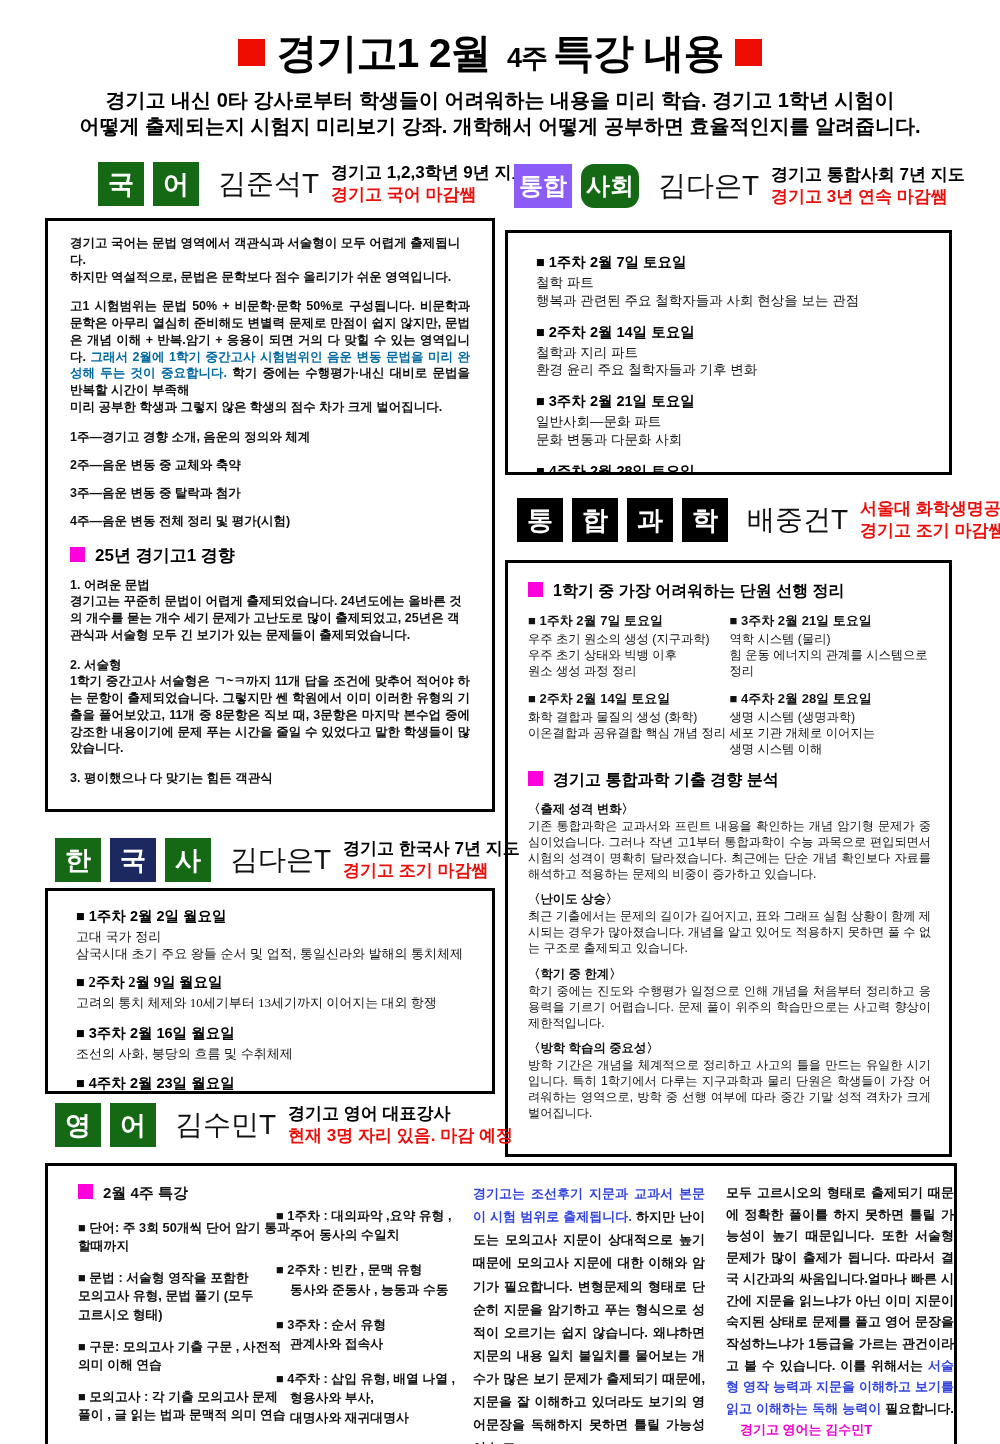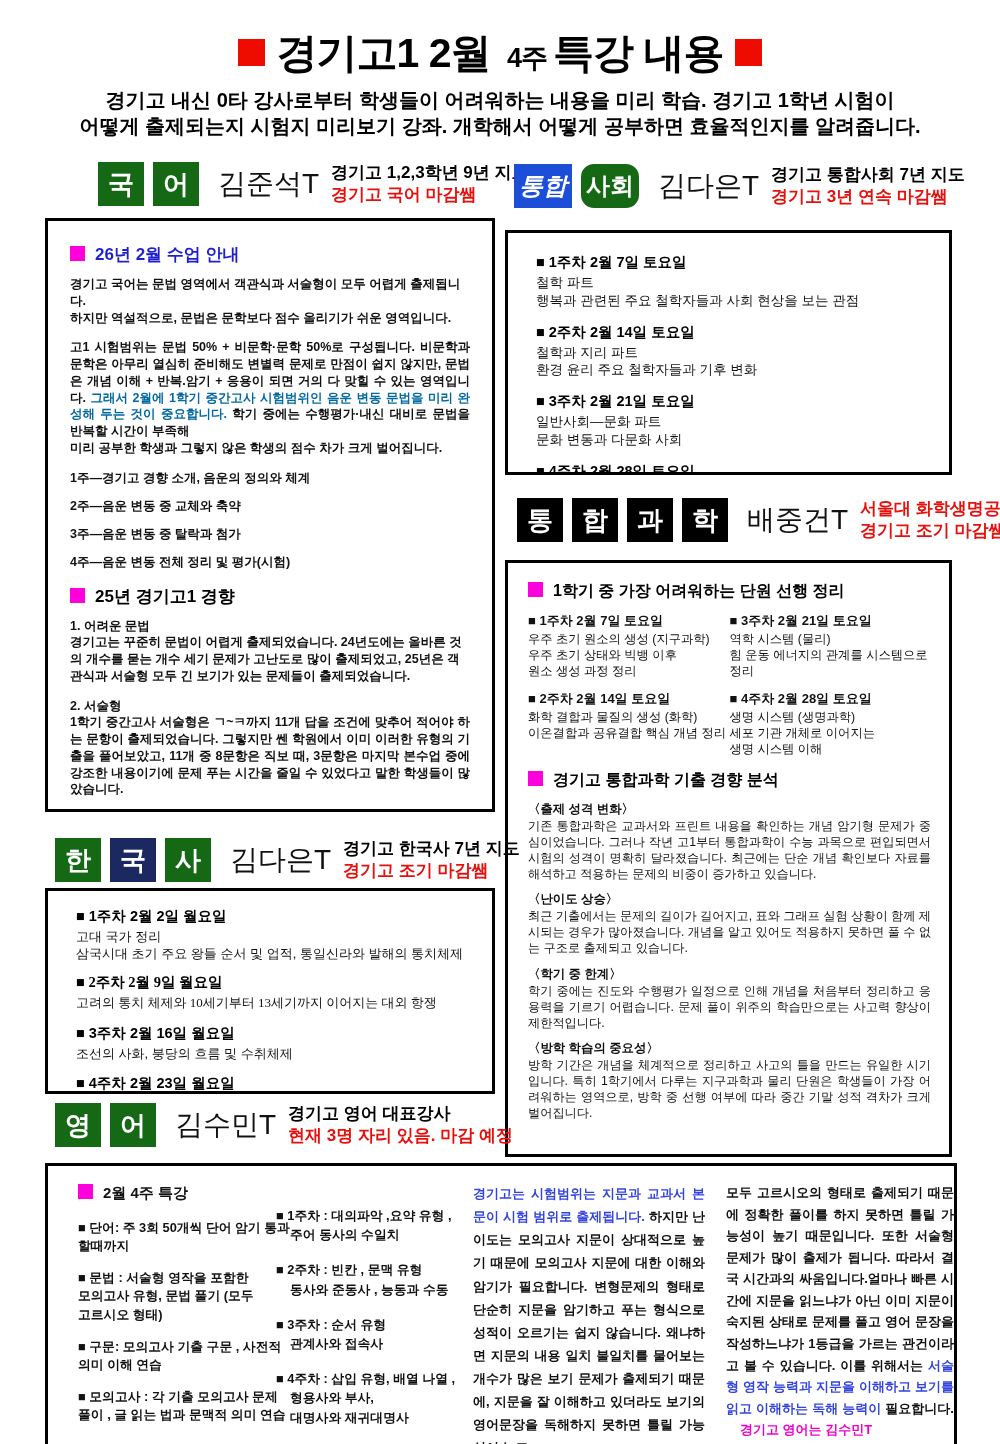--- a/index.html
+++ b/index.html
@@ -13,21 +13,21 @@
   .title-wrap{position:absolute;left:0;top:26px;width:1000px;text-align:center;}
   .title-line{font-size:41px;font-weight:800;letter-spacing:-1px;color:#000;}
   .title-small{font-size:27px;font-weight:800;margin:0 6px;}
   .sq-red{display:inline-block;width:27px;height:27px;background:#ee0b00;vertical-align:middle;margin:0 12px 8px 12px;}
   .subtitle{margin-top:6px;font-size:20px;font-weight:600;line-height:1.3;color:#000;}
   
   .subject-row{position:absolute;display:flex;align-items:center;}
   .char-box{height:44px;min-width:46px;box-sizing:border-box;padding:0 5px;display:flex;align-items:center;justify-content:center;color:#fff;font-size:26px;font-weight:700;margin-right:9px;}
   .green{background:#156915;}
   .navy{background:#1b2960;}
-  .bluebox{background:#1d4ed8;font-style:italic;}
+  .bluebox{background:#8b5cf6;}
   .blackbox{background:#000000;}
   .teacher{font-size:28px;font-weight:500;color:#111;margin:0 12px 0 10px;white-space:nowrap;}
   .creds{line-height:1.3;white-space:nowrap;}
   .cred1{font-size:17px;font-weight:700;color:#000;}
   .cred2{font-size:17px;font-weight:700;color:#e8100c;}
   .credred{color:#e8100c;}
   
   .content-box{position:absolute;border:3px solid #000;box-sizing:border-box;background:#fff;overflow:hidden;}
   
   .kbox{padding:14px 22px 10px 22px;}
@@ -80,21 +80,20 @@
   <div class="char-box green">국</div>
   <div class="char-box green">어</div>
   <div class="teacher">김준석T</div>
   <div class="creds">
     <div class="cred1">경기고 1,2,3학년 9년 지도</div>
     <div class="cred2">경기고 국어 마감쌤</div>
   </div>
 </div>
 
 <div class="content-box kbox" style="left:45px;top:218px;width:450px;height:594px;">
-  <div class="h-blue"><span class="msq"></span><span>26년 2월 수업 안내</span></div>
   <div class="kbody kpara pre">경기고 국어는 문법 영역에서 객관식과 서술형이 모두 어렵게 출제됩니다.
 하지만 역설적으로, 문법은 문학보다 점수 올리기가 쉬운 영역입니다.</div>
   <div class="kbody kpara" style="text-align:justify;"><span>고1 시험범위는 문법 50% + 비문학·문학 50%로 구성됩니다. 비문학과 문학은 아무리 열심히 준비해도 변별력 문제로 만점이 쉽지 않지만, 문법은 개념 이해 + 반복.암기 + 응용이 되면 거의 다 맞힐 수 있는 영역입니다. </span><span class="redbold">그래서 2월에 1학기 중간고사 시험범위인 음운 변동 문법을 미리 완성해 두는 것이 중요합니다.</span><span class="pre"> 학기 중에는 수행평가·내신 대비로 문법을 반복할 시간이 부족해
 미리 공부한 학생과 그렇지 않은 학생의 점수 차가 크게 벌어집니다.</span></div>
   <div class="kweek">1주—경기고 경향 소개, 음운의 정의와 체계</div>
   <div class="kweek">2주—음운 변동 중 교체와 축약</div>
   <div class="kweek">3주—음운 변동 중 탈락과 첨가</div>
   <div class="kweek">4주—음운 변동 전체 정리 및 평가(시험)</div>
   <div class="h-black"><span class="msq"></span><span>25년 경기고1 경향</span></div>
   <div class="kbody">1. 어려운 문법</div>
@@ -258,18 +257,18 @@
 주어 동사의 수일치</div>
     <div class="e-item2 pre">■ 2주차 : 빈칸 , 문맥  유형
 동사와 준동사 , 능동과 수동</div>
     <div class="e-item2 pre">■ 3주차 : 순서 유형
 관계사와 접속사</div>
     <div class="e-item2 pre">■ 4주차 : 삽입 유형, 배열 나열 ,
 형용사와 부사,
 대명사와 재귀대명사</div>
   </div>
   <div class="ecol e-just3" style="left:425px;top:16px;width:232px;">
-    <span class="bluetext">경기고는 시험범위는 지문과 교과서 본문이 시험 범위로 출제됩니다.</span><span> 하지만 난이도는 모의고사 지문이 상대적으로 높기 때문에 모의고사 지문에 대한 이해와 암기가 필요합니다. 변형문제의 형태로 단순히 지문을 암기하고 푸는 형식으로 성적이 오르기는 쉽지 않습니다. 왜냐하면 지문의 내용 일치 불일치를 물어보는 개수가 많은 보기 문제가 출제되기 때문에, 지문을 잘 이해하고 있더라도 보기의 영어문장을 독해하지 못하면 틀릴 가능성이 높고,</span>
+    <span class="bluetext">경기고는 조선후기 지문과 교과서 본문이 시험 범위로 출제됩니다.</span><span> 하지만 난이도는 모의고사 지문이 상대적으로 높기 때문에 모의고사 지문에 대한 이해와 암기가 필요합니다. 변형문제의 형태로 단순히 지문을 암기하고 푸는 형식으로 성적이 오르기는 쉽지 않습니다. 왜냐하면 지문의 내용 일치 불일치를 물어보는 개수가 많은 보기 문제가 출제되기 때문에, 지문을 잘 이해하고 있더라도 보기의 영어문장을 독해하지 못하면 틀릴 가능성이 높고,</span>
   </div>
   <div class="ecol e-just4" style="left:678px;top:16px;width:228px;">
     <span>모두 고르시오의 형태로 출제되기 때문에 정확한 풀이를 하지 못하면 틀릴 가능성이 높기 때문입니다. 또한 서술형 문제가 많이 출제가 됩니다. 따라서 결국 시간과의 싸움입니다.얼마나 빠른 시간에 지문을 읽느냐가 아닌 이미 지문이 숙지된 상태로 문제를 풀고 영어 문장을 작성하느냐가 1등급을 가르는 관건이라고 볼 수 있습니다. 이를 위해서는 </span><span class="bluetext">서술형 영작 능력과 지문을 이해하고 보기를 읽고 이해하는 독해 능력이</span><span> 필요합니다.</span><span class="magtext">경기고 영어는 김수민T</span>
   </div>
 </div>
 
 </body></html>

